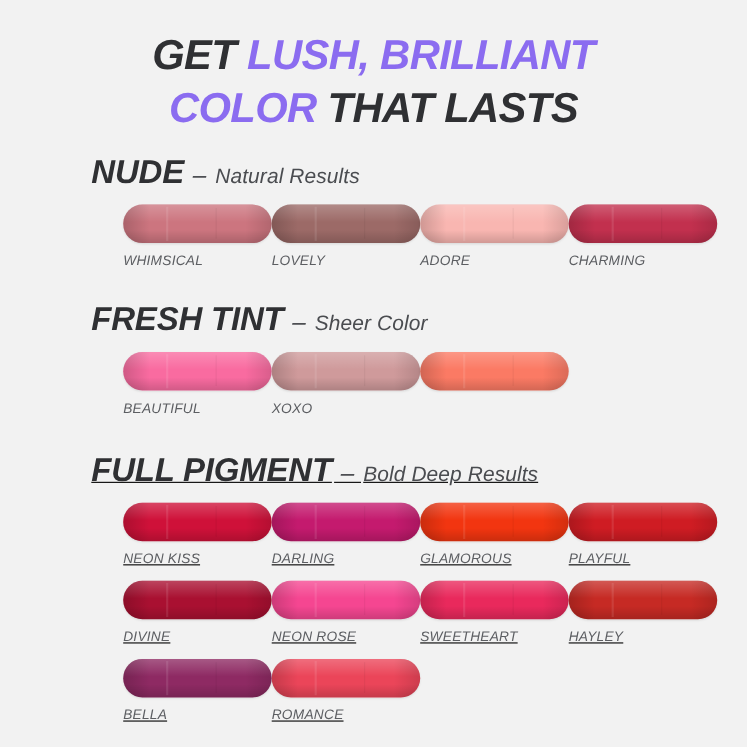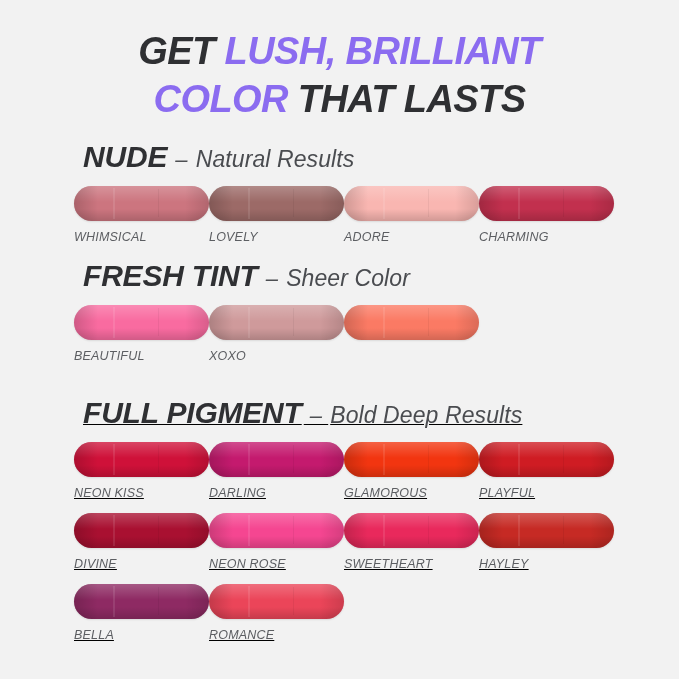--- a/index.html
+++ b/index.html
@@ -59,27 +59,27 @@
     color: #2f3033;
   }
   .sh-dash {
     font-weight: 300;
     font-size: 22px;
     color: #4d4f53;
     padding: 0 2px;
   }
   .sh-light {
     font-weight: 300;
-    font-size: 23px;
+    font-size: 19px;
     color: #4a4c50;
     letter-spacing: 0.1px;
   }
 
   
-  .swatch-rows { padding-left: 74px; }
+  .swatch-rows { padding-left: 112px; }
   .swatch-row {
     display: flex;
     flex-direction: row;
   }
   .swatch-cell {
     width: 135px;
     margin-right: 0px;
   }
   .swatch {
     position: relative;
@@ -203,21 +203,21 @@
                 <div class="edgeL"></div>
                 <div class="edgeR"></div>
                 <div class="seam1"></div>
                 <div class="seam2"></div>
               </div>
               <div class="swatch-label">CHARMING</div>
             </div>
           </div>
         </div>
       </div>
-      <div class="section" style="margin-top: 4px;">
+      <div class="section" style="margin-top: 19px;">
         <div class="section-head"><span class="sh-strong">FRESH TINT</span><span class="sh-dash"> – </span><span class="sh-light">Sheer Color</span></div>
         <div class="swatch-rows" style="margin-top: 14px;">
           <div class="swatch-row">
             <div class="swatch-cell">
               <div class="swatch" style="background: rgb(249, 107, 160);">
                 <div class="sheenA"></div>
                 <div class="sheenB"></div>
                 <div class="edgeL"></div>
                 <div class="edgeR"></div>
                 <div class="seam1"></div>

